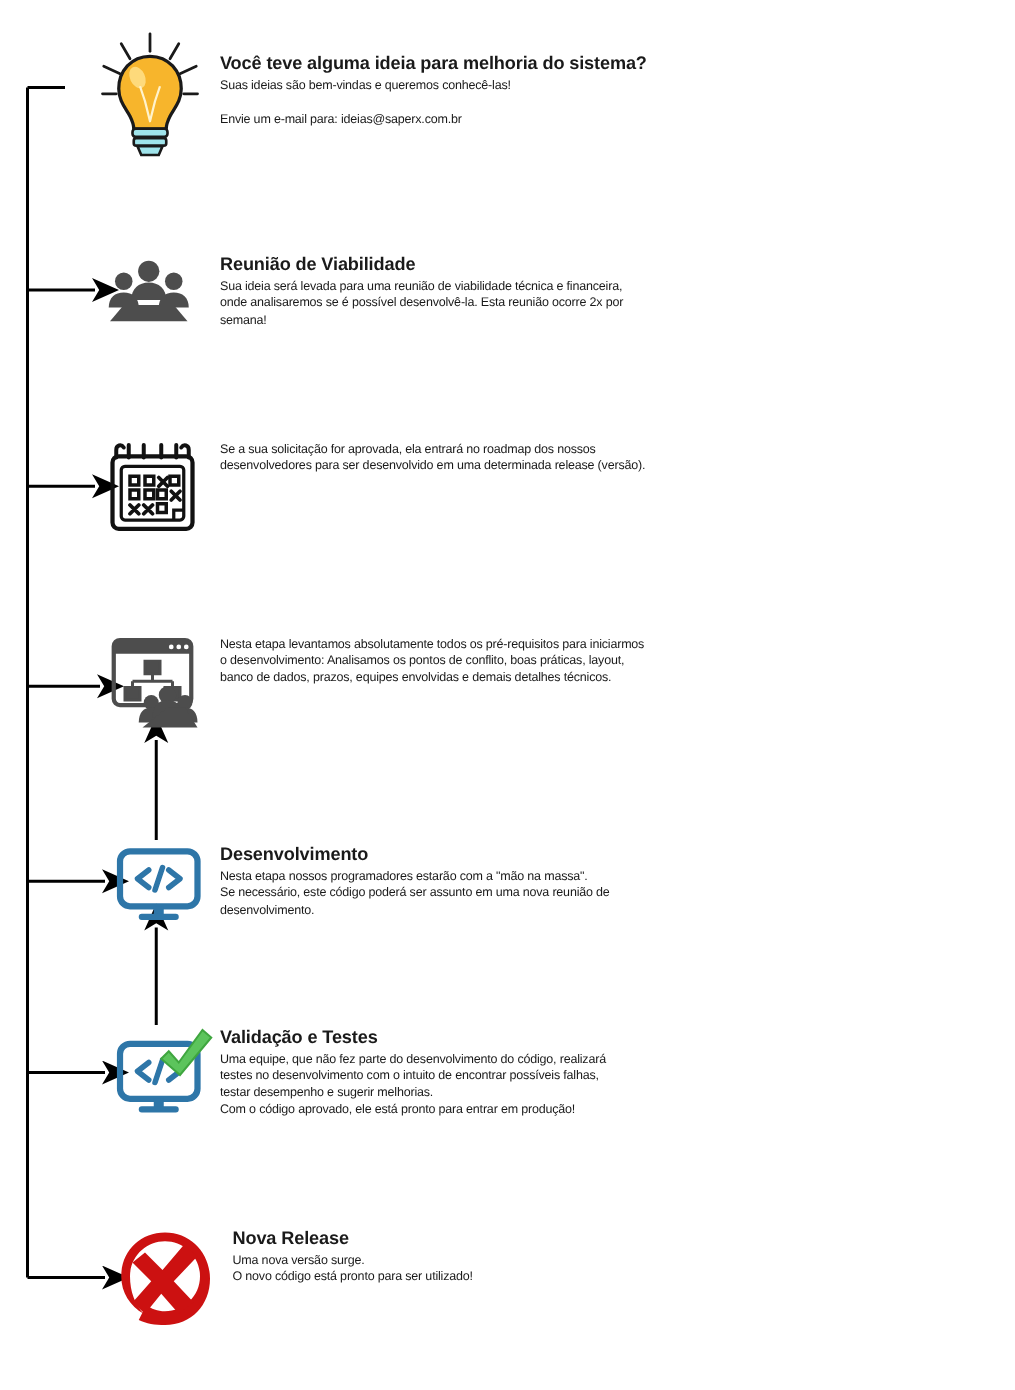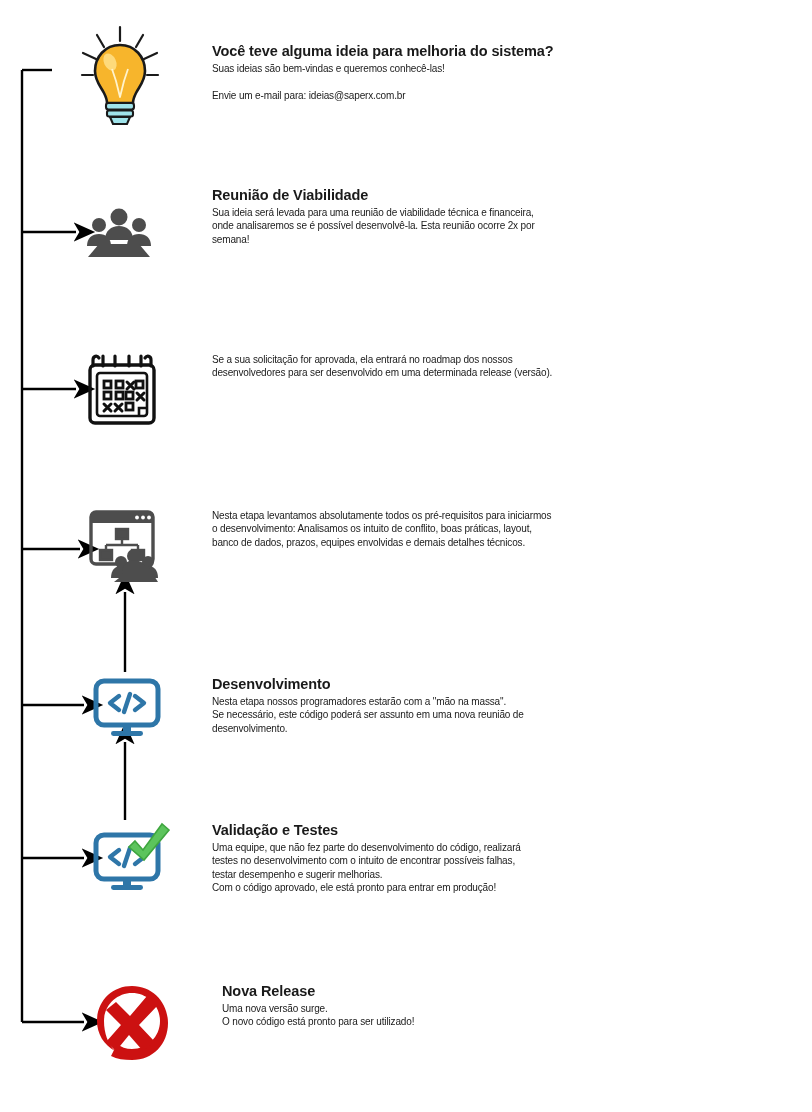--- a/index.html
+++ b/index.html
@@ -8,34 +8,34 @@
     font-family:"Liberation Sans","DejaVu Sans",sans-serif;
     color:#1a1a1a;
   }
   #flow-root{position:absolute;inset:0;}
 
   
   #connectors{position:absolute;left:0;top:0;width:812px;height:1112px;}
 
   
   .step{position:absolute;display:flex;align-items:flex-start;}
-  .step-text{display:flex;flex-direction:column;margin-left:36px;}
+  .step-text{display:flex;flex-direction:column;}
   .step-title{
     font-size:14.5px;font-weight:bold;line-height:1.32;
     letter-spacing:-0.1px;margin:0 0 1px 0;
   }
   .step-line{
     font-size:10px;font-weight:normal;line-height:1.33;
     letter-spacing:-0.15px;margin:0;white-space:pre-wrap;
   }
   .spacer-line{height:14px;}
 
   
   #step-ideia        {left:176px;top:42px;}
-  #step-viabilidade  {left:176px;top:186px;}
+  #step-viabilidade  {left:176px;top:203px;}
   #step-aprovada     {left:176px;top:353px;}
   #step-reuniao-dev  {left:176px;top:509px;}
   #step-desenvolvim  {left:176px;top:675px;}
   #step-validacao    {left:176px;top:821px;}
   #step-release      {left:186px;top:982px;}
 
   
   .icon-abs{position:absolute;}
   #icon-ideia       {left:80px;top:25px;}
   #icon-viabilidade {left:86px;top:208px;}
@@ -239,21 +239,21 @@
   <div class="step" id="step-aprovada">
     <div class="step-text">
       <div class="step-line">Se a sua solicitação for aprovada, ela entrará no roadmap dos nossos</div>
       <div class="step-line">desenvolvedores para ser desenvolvido em uma determinada release (versão).</div>
     </div>
   </div>
 
   <div class="step" id="step-reuniao-dev">
     <div class="step-text">
       <div class="step-line">Nesta etapa levantamos absolutamente todos os pré-requisitos para iniciarmos</div>
-      <div class="step-line">o desenvolvimento: Analisamos os intuito de conflito, boas práticas, layout,</div>
+      <div class="step-line">o desenvolvimento: Analisamos os pontos de conflito, boas práticas, layout,</div>
       <div class="step-line">banco de dados, prazos, equipes envolvidas e demais detalhes técnicos.</div>
     </div>
   </div>
 
   <div class="step" id="step-desenvolvim">
     <div class="step-text">
       <div class="step-title">Desenvolvimento</div>
       <div class="step-line">Nesta etapa nossos programadores estarão com a "mão na massa".</div>
       <div class="step-line">Se necessário, este código poderá ser assunto em uma nova reunião de</div>
       <div class="step-line">desenvolvimento.</div>

